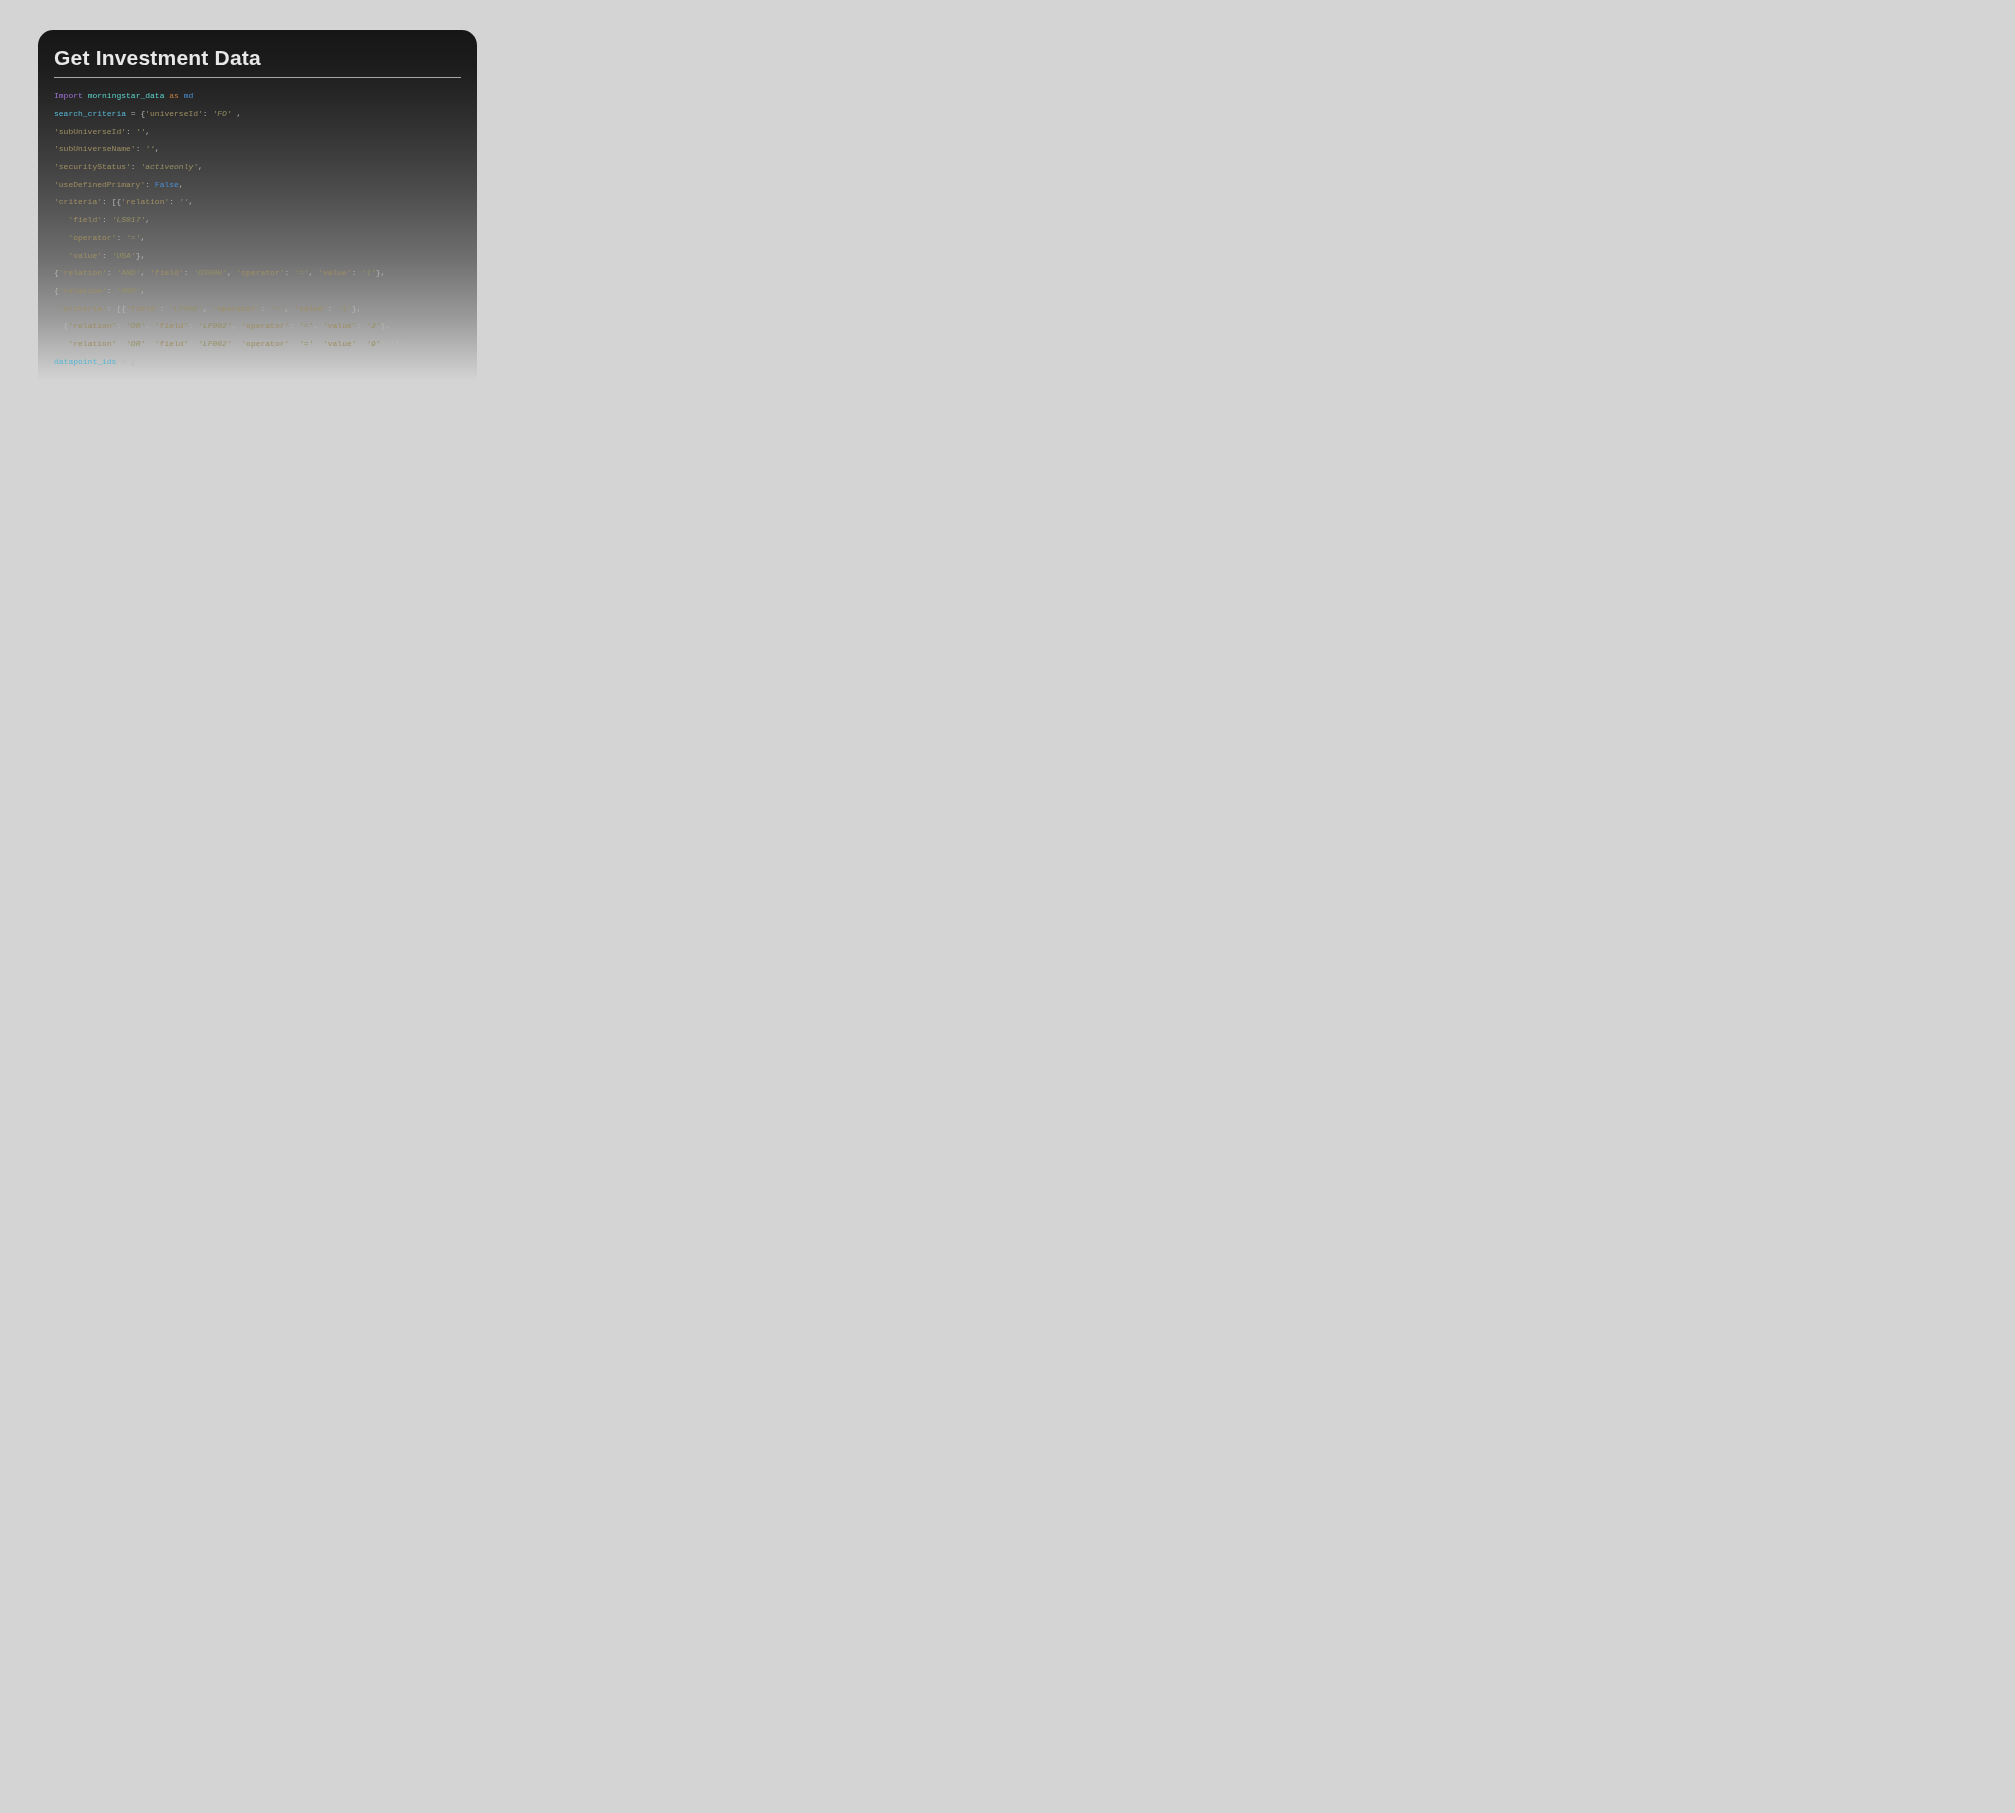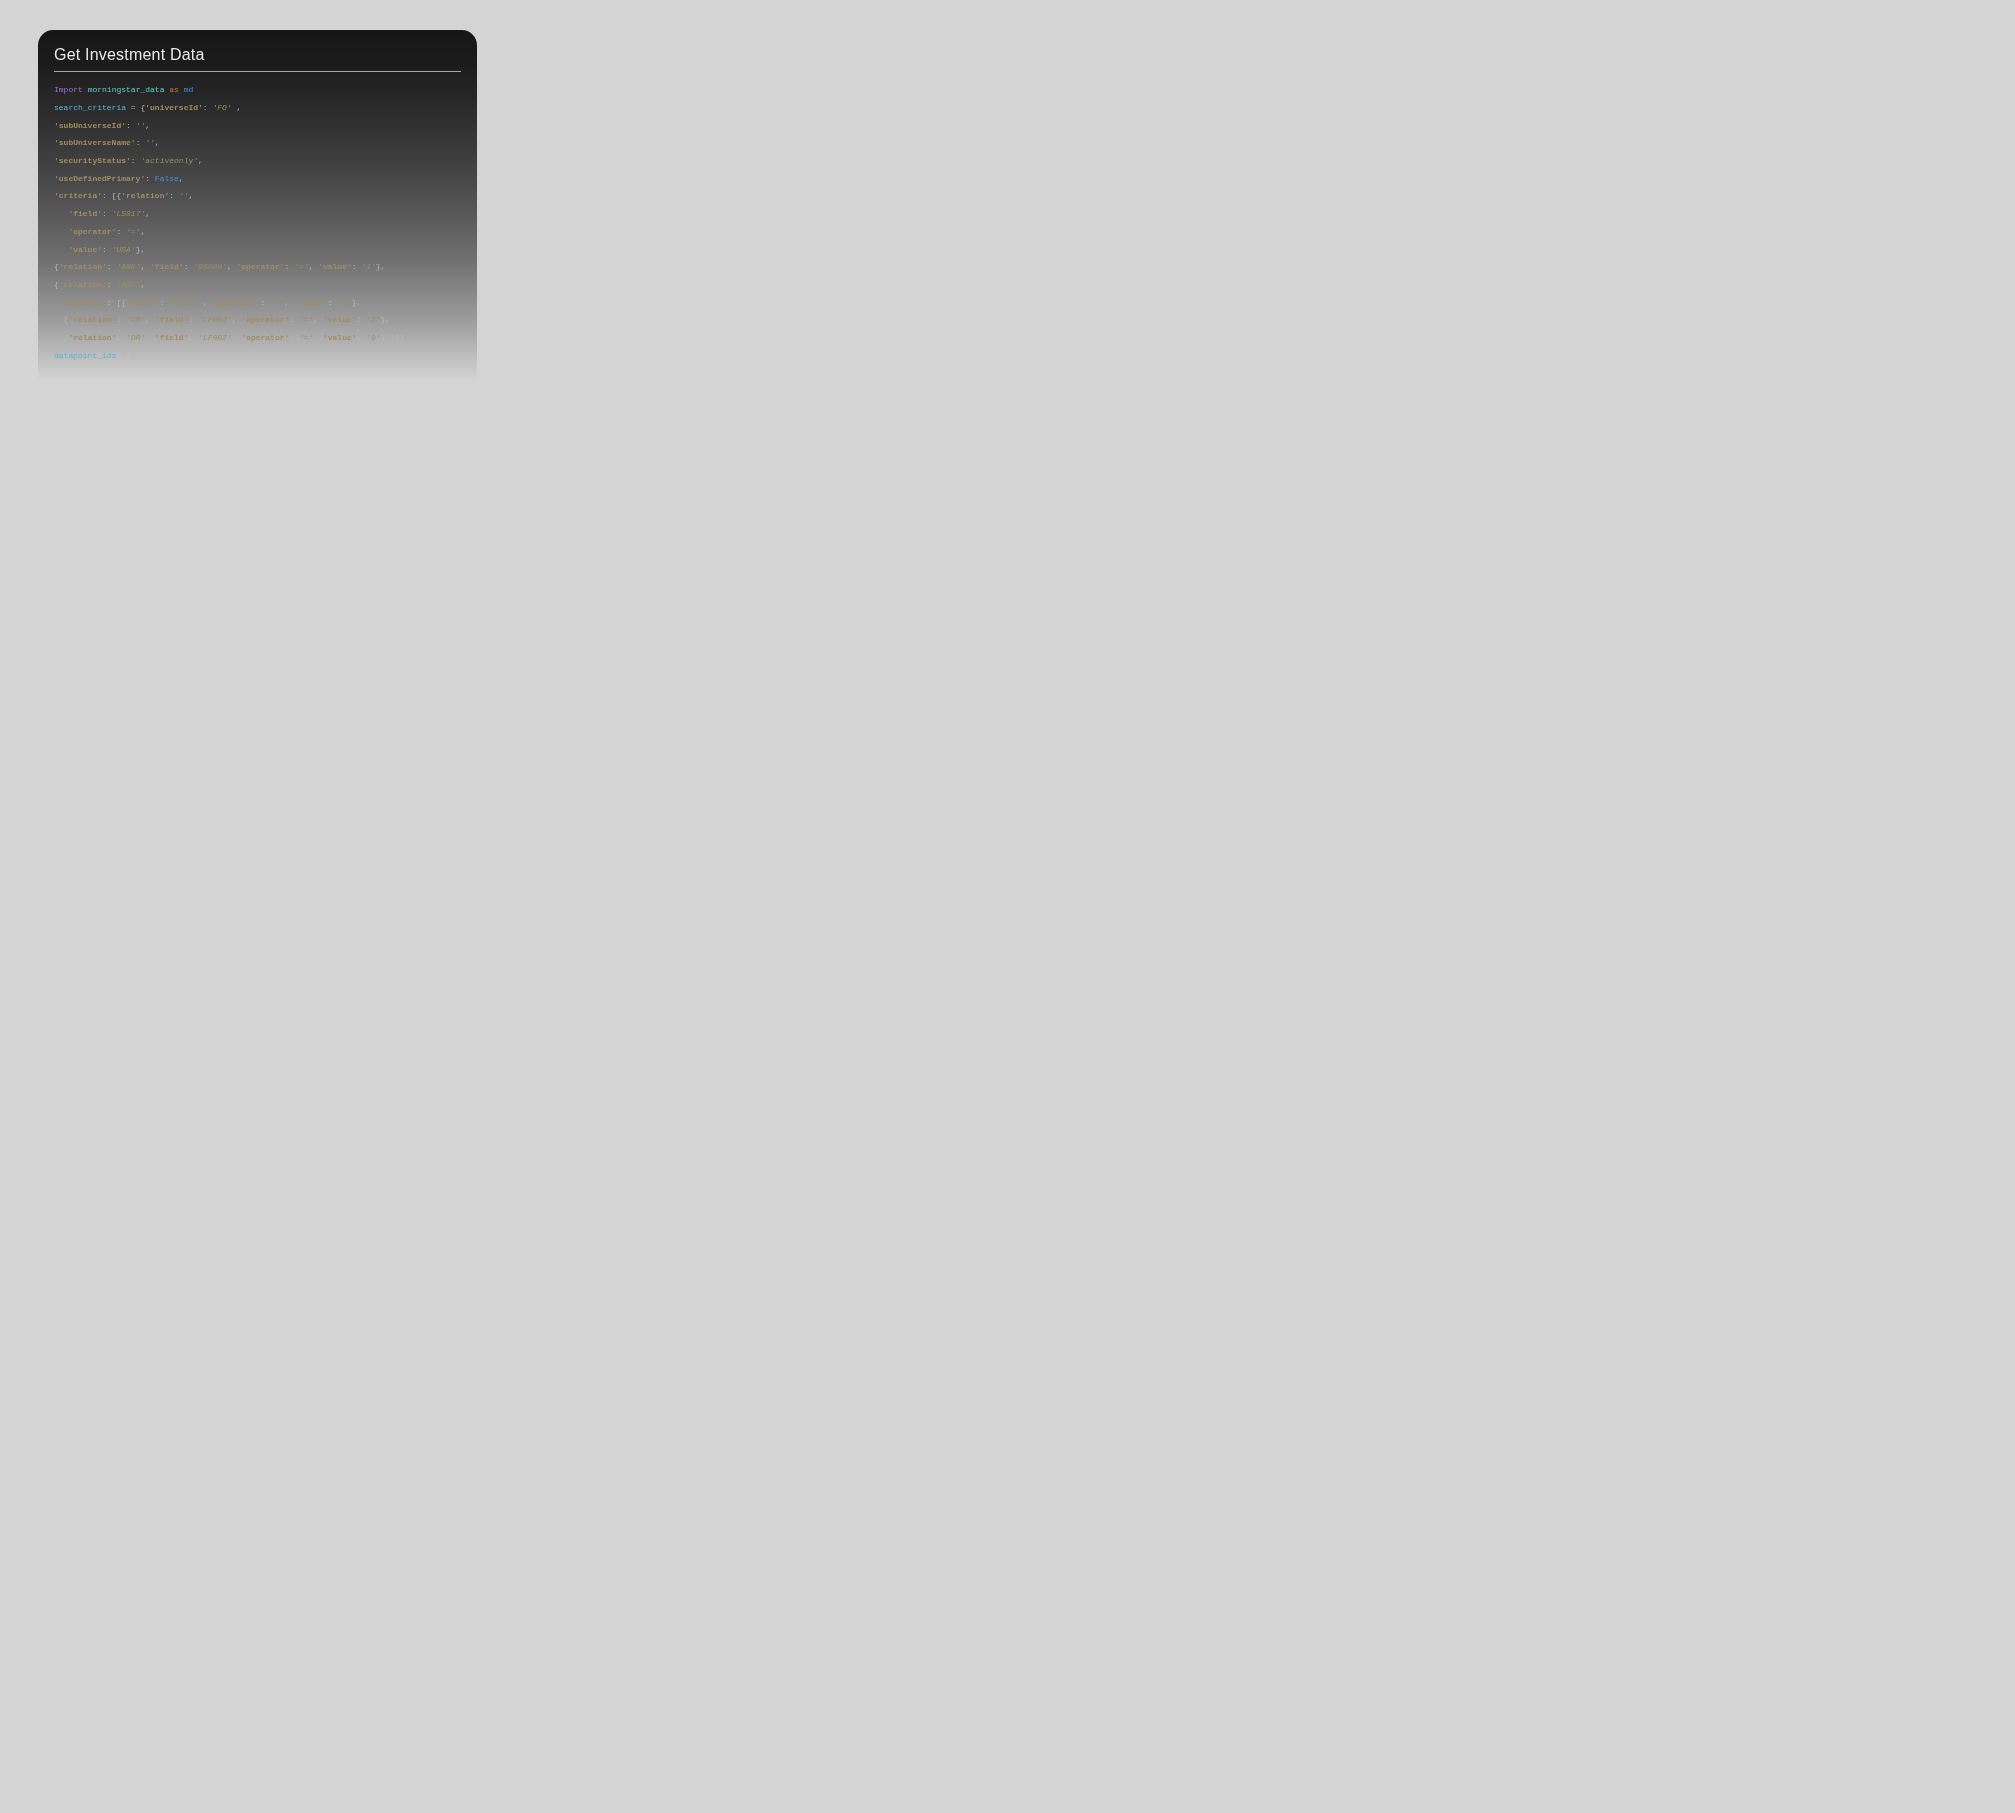--- a/index.html
+++ b/index.html
@@ -28,22 +28,22 @@
       #d4d4d4 100%);
     padding: 16px 16px 0 16px;
     box-sizing: border-box;
     font-family: "Helvetica Neue", Helvetica, Arial, sans-serif;
     color: #eaeaea;
     overflow: hidden;
   }
   .title {
     font-family: "Helvetica Neue Condensed", "Arial Narrow", "Helvetica Neue", Helvetica, Arial, sans-serif;
     font-stretch: condensed;
-    font-weight: 400;
-    font-size: 16px;
+    font-weight: 700;
+    font-size: 21px;
     letter-spacing: 0.2px;
     color: #e8e8e8;
     margin: 0 0 7.3px 0;
   }
   .rule {
     border: none;
     border-top: 0.8px solid #a7a7a7;
     margin: 0 0 8.9px 0;
   }
   .code {
@@ -51,21 +51,21 @@
     font-size: 8px;
     line-height: 17.7px;
     white-space: pre;
   }
   .c-kw     { color: #9d73d6; }
   .c-mod    { color: #5cd3cb; margin-top: 47px; }
   .c-as     { color: #c07c3e; }
   .c-alias  { color: #4a90d6; margin-top: 8px; }
   .c-var    { color: #58b6d4; }
   .c-punct  { color: #b6b6b6; }
-  .c-key    { color: #9f8e62; font-weight: bold; }
+  .c-key    { color: #9f8e62; }
   .c-str    { color: #969063; font-style: italic; }
   .c-const  { color: #4a90d6; }
   .c-plain  { color: #b6b6b6; }
 </style>
 </head>
 <body>
 
 <div class="slide">
   <h1 class="title">Get Investment Data</h1>
   <hr class="rule">

